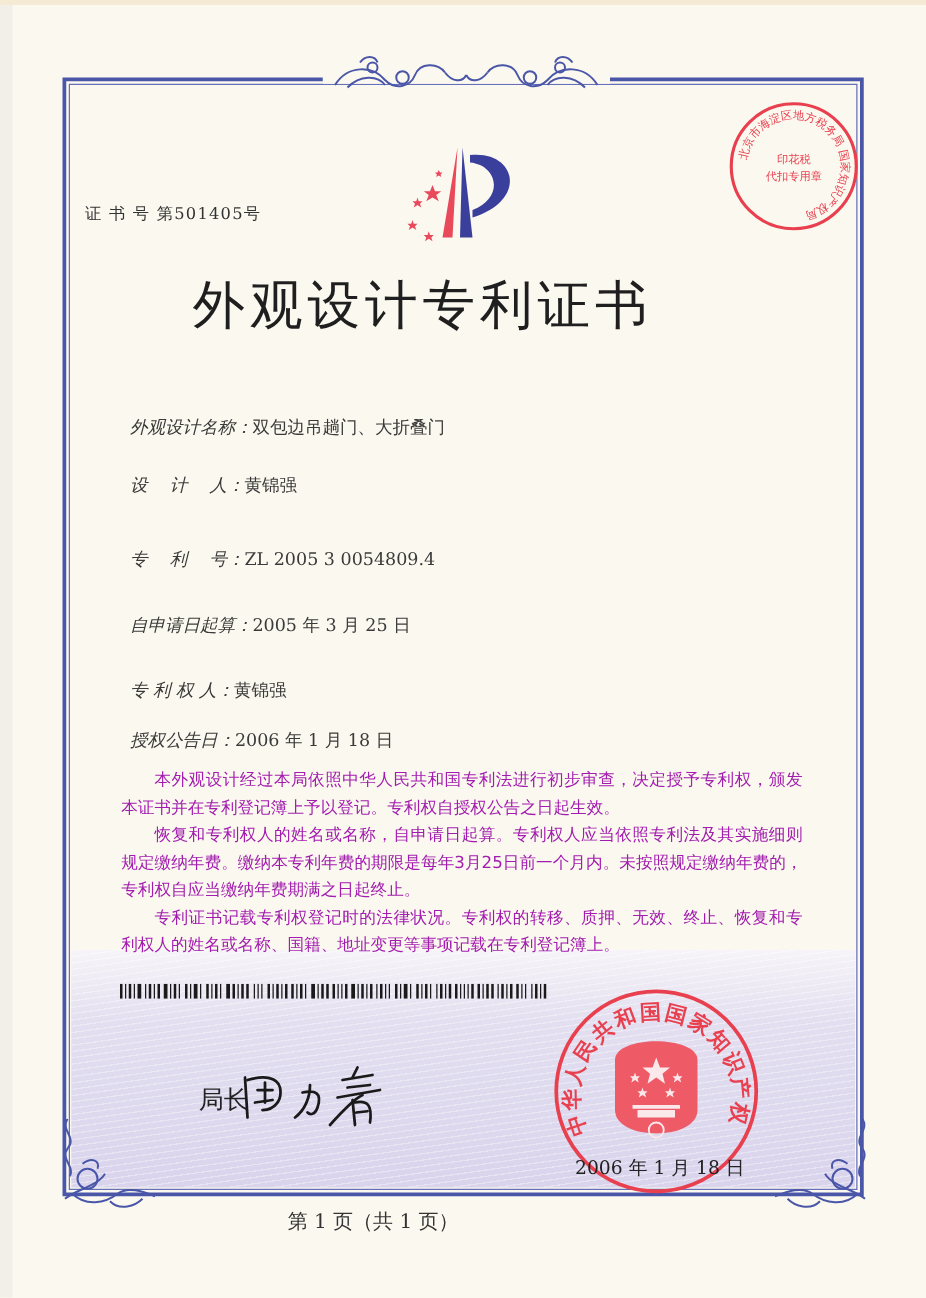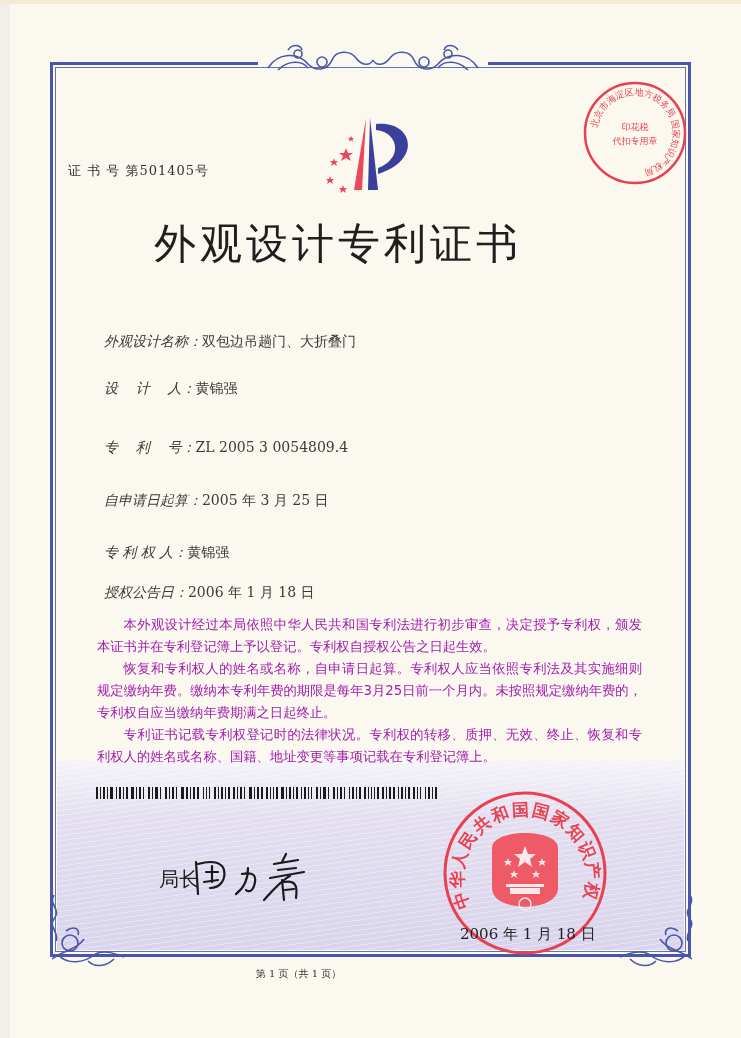--- a/index.html
+++ b/index.html
@@ -80,21 +80,21 @@
     }
     .signature { position: absolute; left: 190px; top: 848px; width: 140px; height: 60px; }
 
     .seal { position: absolute; left: 440px; top: 788px; width: 170px; height: 170px; }
 
     .issue-date {
       position: absolute; left: 460px; top: 925px; font-size: 15px; color: #222;
     }
     .page-no {
       position: absolute; left: 0; width: 597px; top: 967px; text-align: center;
-      font-size: 10px; color: #333;
+      font-size: 16px; color: #333;
     }
   </style>
 </head>
 <body>
 
 <div class="paper-left-strip"></div>
 <div class="paper-top-strip"></div>
 
 <div class="guilloche"></div>
 <div class="frame"></div>

